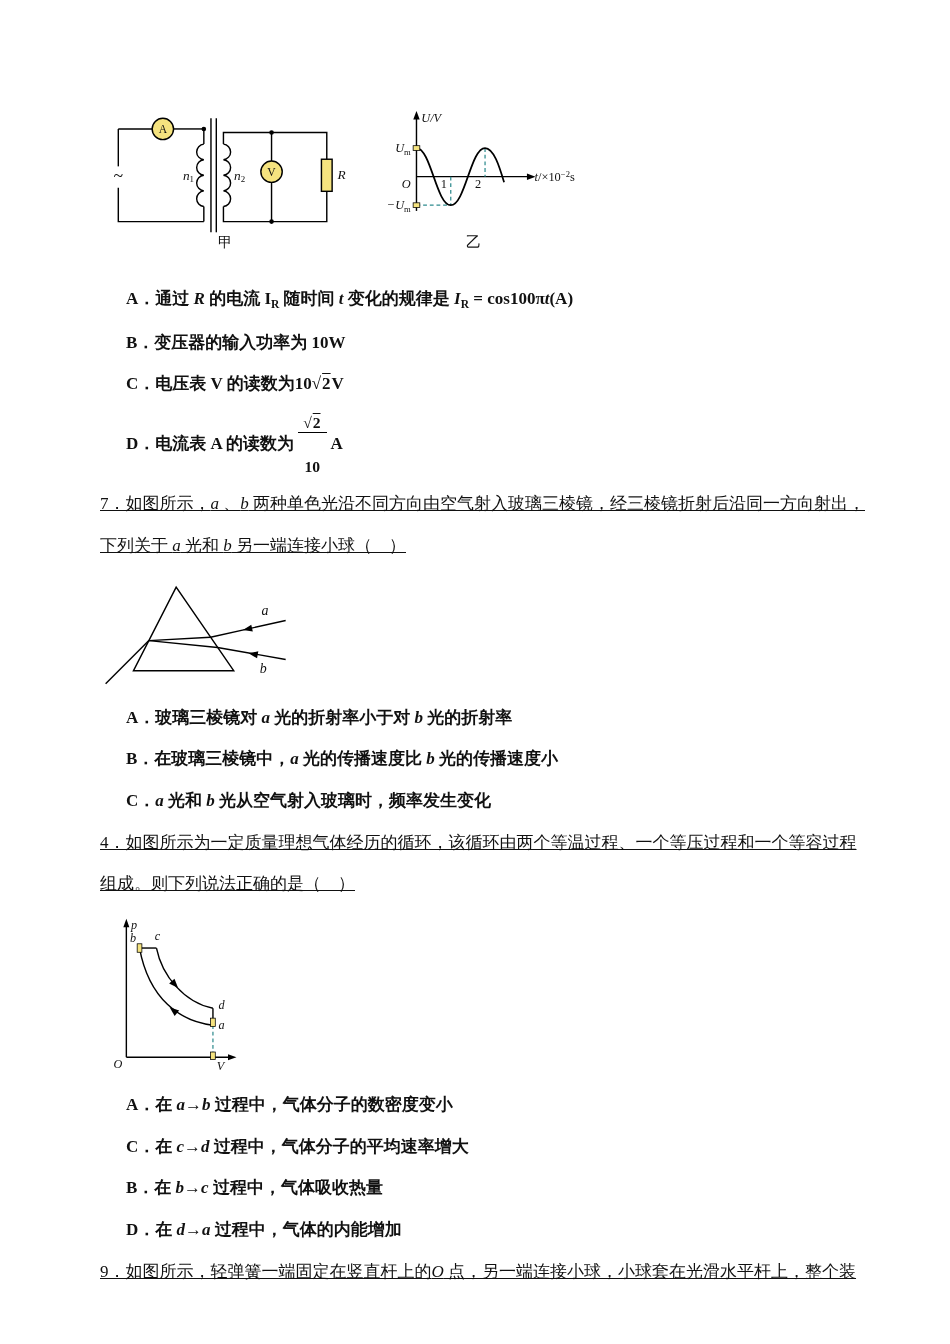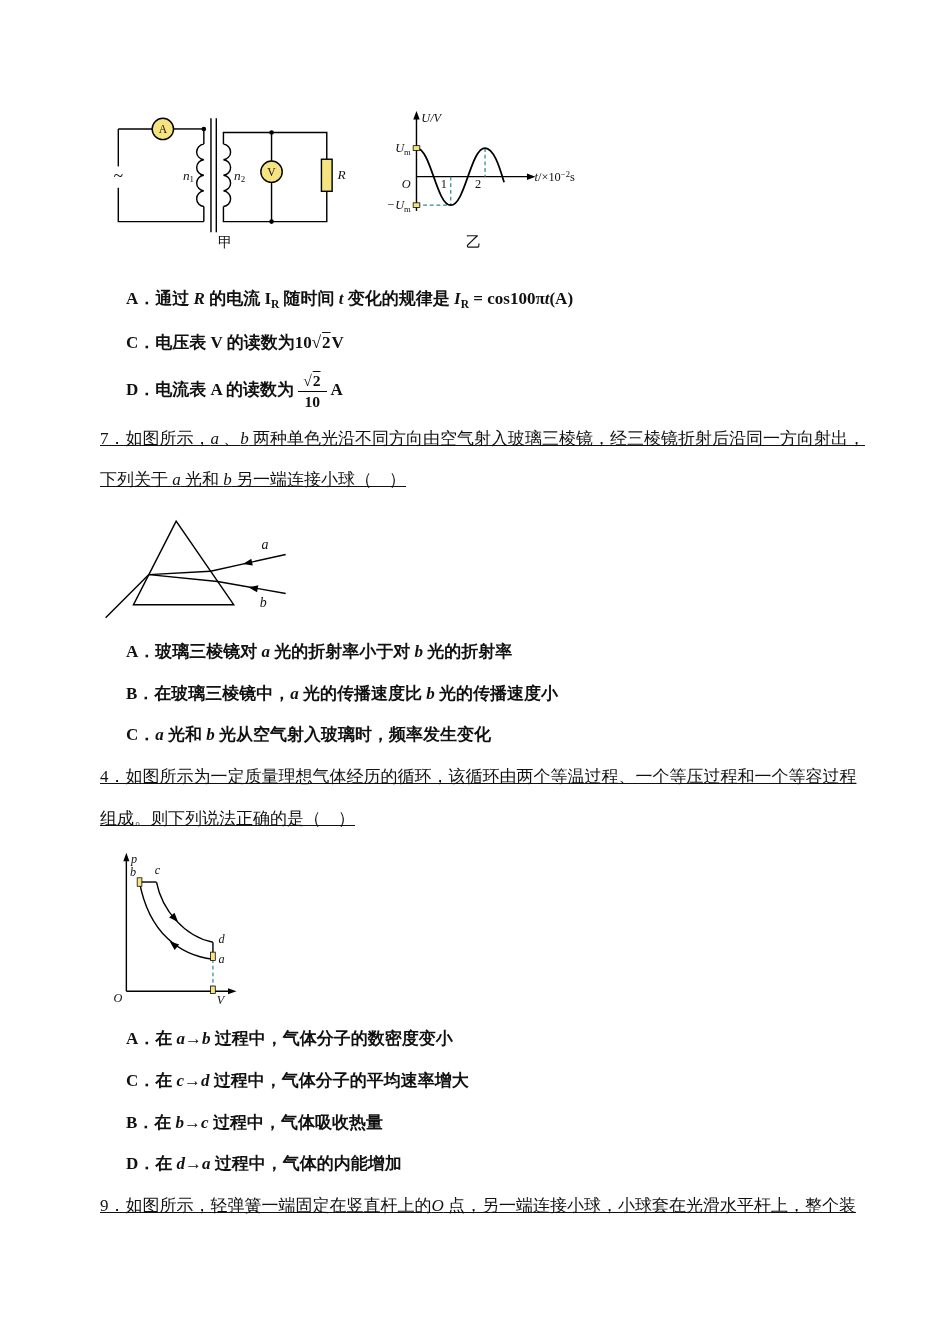--- a/index.html
+++ b/index.html
@@ -12,21 +12,21 @@
   .line{margin:0 0 17px 0;line-height:1.45;white-space:nowrap;}
   .opts .line{padding-left:26px;font-weight:bold;}
   .stem .line{padding-left:0;text-decoration:underline;}
   .it{font-style:italic;}
   .ssub{font-size:0.68em;vertical-align:-0.35em;}
   .sqrt{white-space:nowrap;}
   .sqrt .radicand{text-decoration:overline;padding:0 1px;}
   .frac{display:inline-flex;flex-direction:column;vertical-align:middle;
         text-align:center;margin:0 4px;line-height:1.1;font-size:0.92em;}
   .frac .num{border-bottom:1.4px solid #000;padding:0 5px 1px;display:block;}
-  .frac .den{padding-top:1px;display:block;}
+  .frac .den{padding-top:1px;display:block;margin-top:24px;}
   svg text{font-family:"Liberation Serif","DejaVu Serif",serif;fill:#111;}
   svg{display:block;}
 </style>
 </head>
 <body>
 
 <div class="page">
 
   <div class="fig-row">
 
@@ -83,20 +83,21 @@
       <text x="26" y="106" font-size="13" text-anchor="end" font-style="italic"><tspan>−U</tspan><tspan font-size="9" dy="3" font-style="normal">m</tspan></text>
       <text x="64" y="84" font-size="13" text-anchor="end">1</text>
       <text x="100" y="84" font-size="13" text-anchor="end">2</text>
       <text x="156" y="77" font-size="13"><tspan font-style="italic">t</tspan><tspan>/×10</tspan><tspan font-size="9" dy="-5">−2</tspan><tspan dy="5">s</tspan></text>
       <text x="92" y="146" font-size="16" text-anchor="middle">乙</text>
     </svg>
   </div>
 
   <div class="opts">
       <p class="line"><span>A．通过 </span><span class="it">R</span><span> 的电流 I</span><span class="ssub">R</span><span> 随时间 </span><span class="it">t</span><span> 变化的规律是 </span><span class="it">I</span><span class="ssub">R</span><span> = cos100π</span><span class="it">t</span><span>(A)</span></p>
+      <p class="line"><span>B．变压器的输入功率为 10W</span></p>
       <p class="line"><span>C．电压表 V 的读数为10</span><span class="sqrt"><span>√</span><span class="radicand">2</span></span><span>V</span></p>
       <p class="line"><span>D．电流表 A 的读数为</span><span class="frac">
           <span class="num"><span class="sqrt"><span>√</span><span class="radicand">2</span></span></span>
           <span class="den"><span>10</span></span>
         </span><span>A</span></p>
     </div>
 
   <div class="stem">
       <p class="line"><span>7．如图所示，</span><span class="it">a</span><span> 、</span><span class="it">b</span><span> 两种单色光沿不同方向由空气射入玻璃三棱镜，经三棱镜折射后沿同一方向射出，</span></p>
       <p class="line"><span>下列关于 </span><span class="it">a</span><span> 光和 </span><span class="it">b</span><span> 另一端连接小球（　）</span></p>

